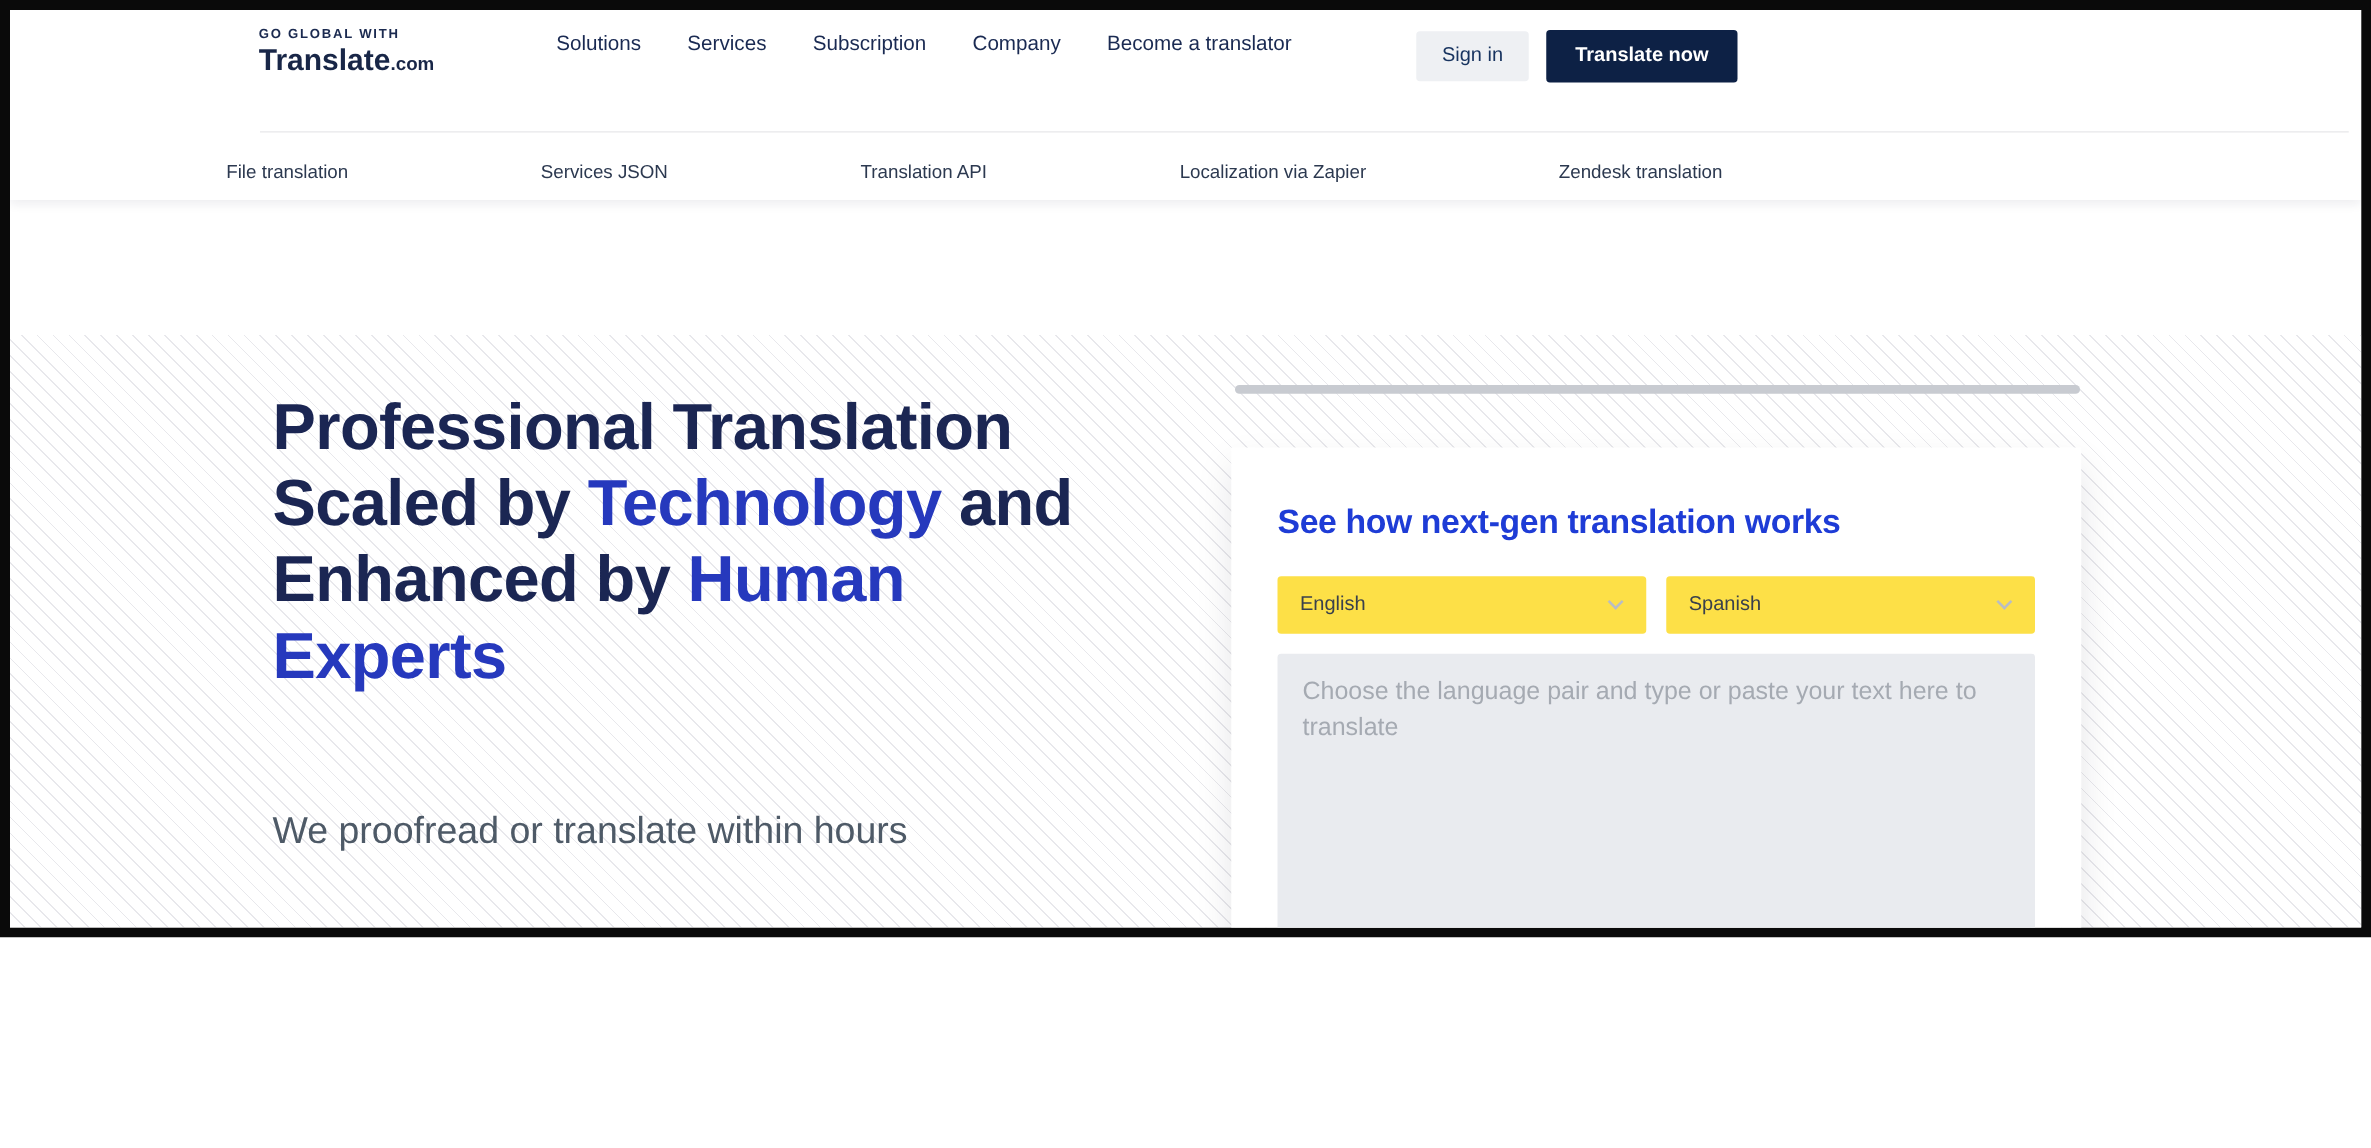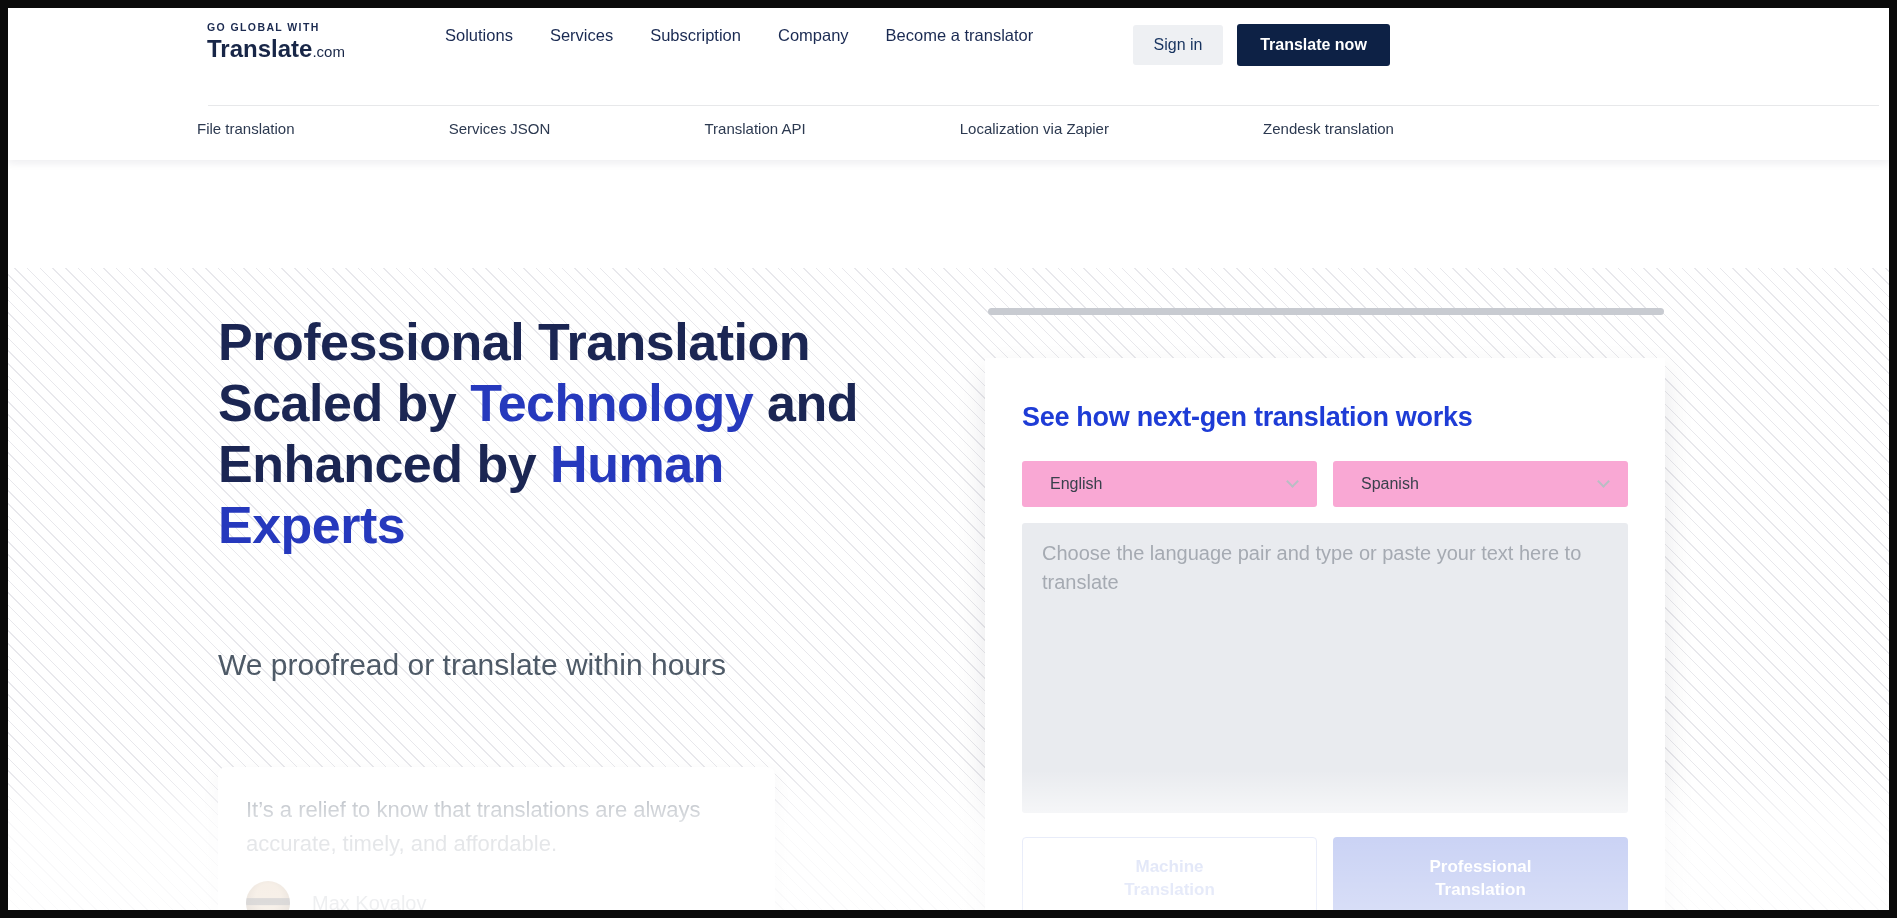--- a/index.html
+++ b/index.html
@@ -1,40 +1,40 @@
 <!DOCTYPE html>
 <html><head>
 <meta charset="utf-8">
 <style>
   * { margin:0; padding:0; box-sizing:border-box; }
   body { font-family:"Liberation Sans", sans-serif; background:#fff; }
-  .frame { width:1897px; height:918px; background:#0a0a0a; padding:8px; }
+  .frame { width:1897px; height:750px; background:#0a0a0a; padding:8px; }
   .page  { position:relative; width:100%; height:100%; background:#ffffff; overflow:hidden; }
 
   
   .topbar { position:absolute; top:0; left:0; right:0; height:152px; background:#fff;
             box-shadow:0 3px 8px rgba(20,30,60,.08); z-index:3; }
   .logo { position:absolute; left:199px; top:13px; cursor:pointer; }
   .logo .tagline { font-size:10.5px; letter-spacing:1.4px; font-weight:600; color:#1b2a50; }
   .logo .brand { font-size:24px; font-weight:700; color:#182647; margin-top:2px; }
-  .logo .brand .suffix { font-size:15px; font-weight:400; }
+  .logo .brand .suffix { font-size:15px; font-weight:700; }
 
   .main-nav { position:absolute; left:437px; top:18px; height:40px; display:flex; align-items:flex-start; gap:37px; }
   .main-nav a { font-size:16.5px; color:#1a2a52; text-decoration:none; cursor:pointer; }
 
   .btn { display:flex; align-items:center; justify-content:center; border:none; border-radius:3px;
          font-family:inherit; cursor:pointer;text-align:center; }
   .signin { position:absolute; left:1125px; top:17px; width:90px; height:40px; background:#eef0f3;
             color:#17335f; font-size:16px; }
   .translate-now { position:absolute; left:1229px; top:16px; width:153px; height:42px; background:#0d2145;
             color:#ffffff; font-size:16px; font-weight:600; }
 
   .divider { position:absolute; left:200px; right:10px; top:97px; height:1px; background:#e7e8ea; }
-  .subnav { position:absolute; left:189px; top:112px; width:1197px; height:34px;
-            display:flex; justify-content:space-between; align-items:flex-start; }
+  .subnav { position:absolute; left:173px; top:112px; width:1197px; height:34px;
+            display:flex; justify-content:space-between; align-items:center; }
   .subnav a { font-size:15px; color:#2c3950; text-decoration:none; cursor:pointer; }
 
   
   .hero { position:absolute; top:152px; left:0; right:0; bottom:0; background:#fff; }
   .stripes { position:absolute; top:108px;  left:0; right:0; bottom:0;
              background:repeating-linear-gradient(45deg,#ffffff 0px,#ffffff 8px,#e8e8ec 8px,#e8e8ec 9px); }
 
   .hero h1 { position:absolute; left:210px; top:152px; width:760px; font-size:52px; line-height:61px;
              font-weight:700; color:#1b2653; letter-spacing:-0.5px; z-index:2; }
   .hero h1 .accent { color:#2639bd; }
@@ -54,22 +54,22 @@
 
   
   .card-bar { position:absolute; left:980px; top:148px; width:676px; height:7px; border-radius:4px;
               background:#c8cbd1; z-index:2; }
   .card { position:absolute; left:977px; top:156px; width:680px; height:600px; background:#ffffff;
           border-radius:0 0 8px 8px; padding:44px 37px 0 37px; z-index:2;
           box-shadow:0 14px 30px rgba(16,24,40,.10);margin-top:42px; }
   .card h2 { font-size:27px; font-weight:700; color:#1e3cd6; letter-spacing:-0.3px; }
 
   .langrow { display:flex; gap:16px; margin-top:28px; }
-  .select { position:relative; width:295px; height:46px; background:#f9a8d4; border-radius:3px;
-            display:flex; align-items:center; padding:0 28px; cursor:pointer; }
+  .select { position:relative; width:295px; height:46px; background:#fde047; border-radius:3px;
+            display:flex; align-items:center; padding:0 18px; cursor:pointer; }
   .select .lang { font-size:16px; color:#39404c; }
   .chevron { position:absolute; right:20px; top:16px; width:9px; height:9px;
              border-right:2px solid #b9bdc4; border-bottom:2px solid #b9bdc4; transform:rotate(45deg); }
 
   .card textarea { width:606px; height:290px; margin-top:16px; background:#e9ebef; border:none;
                    border-radius:3px; resize:none; padding:16px 20px; font-family:inherit;
                    font-size:20px; line-height:29px; color:#39404c; outline:none; }
   .card textarea::placeholder { color:#a5aab2; }
 
   .btnrow { display:flex; gap:16px; margin-top:20px; }

